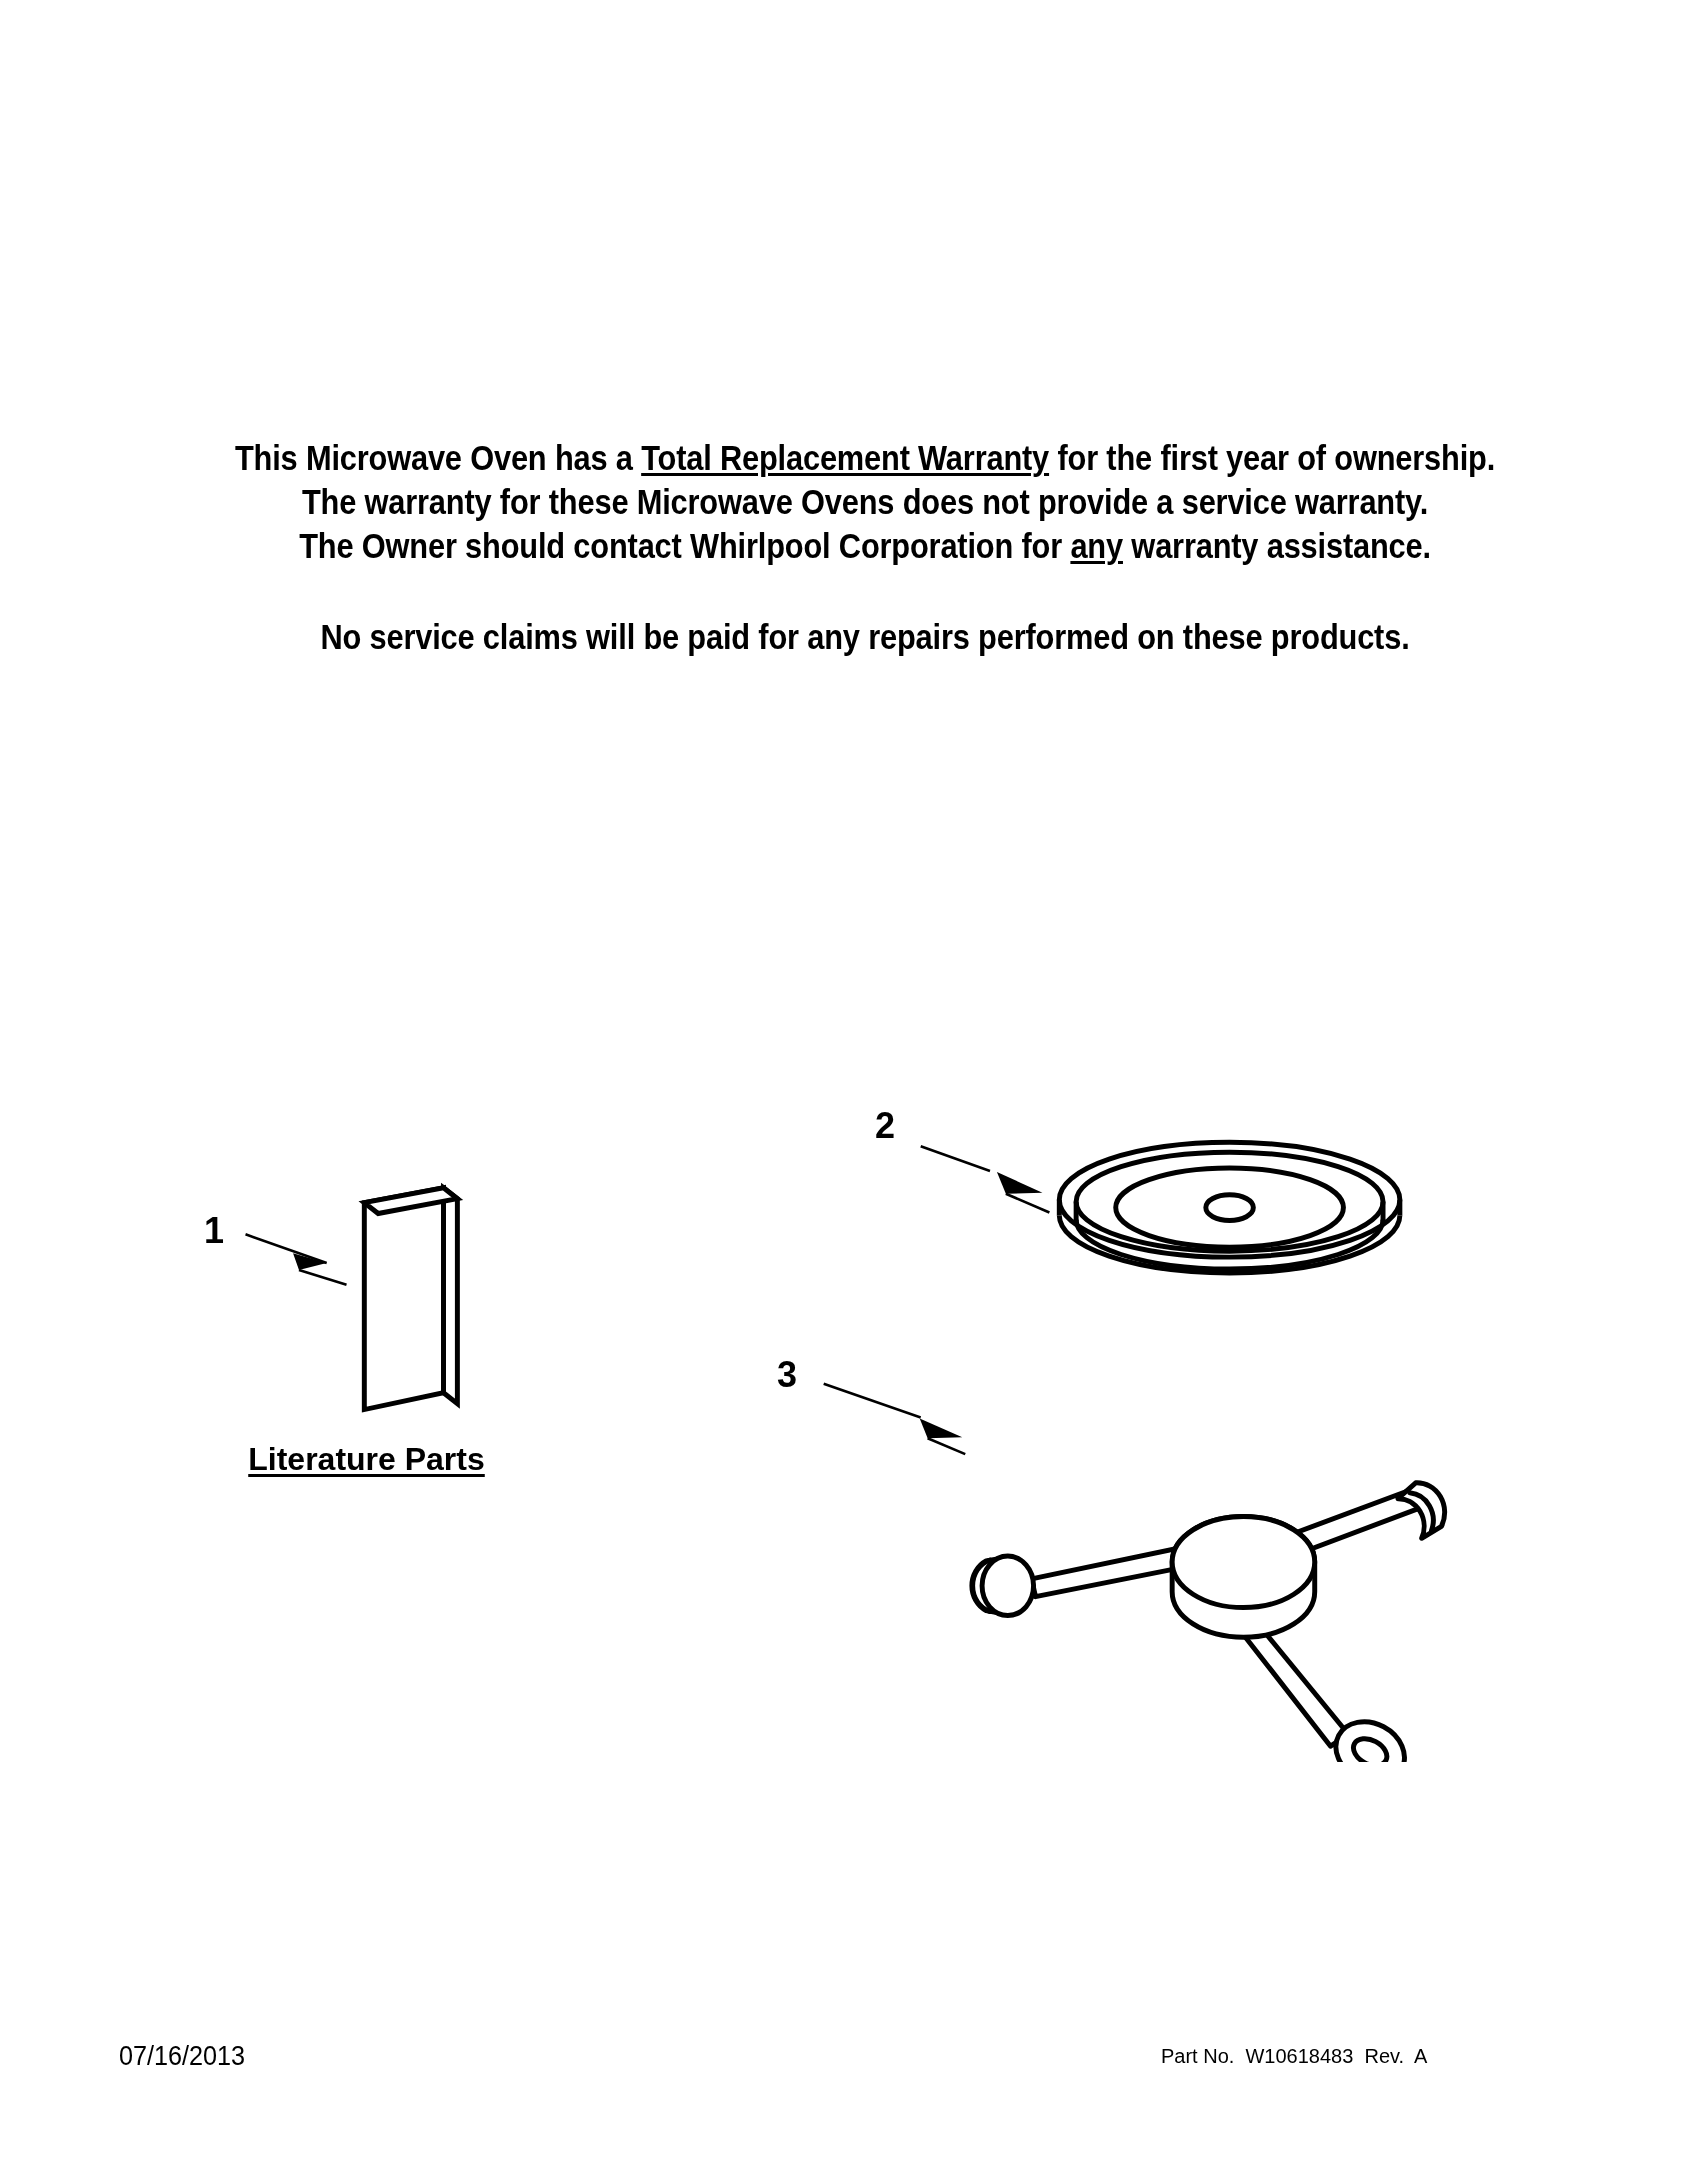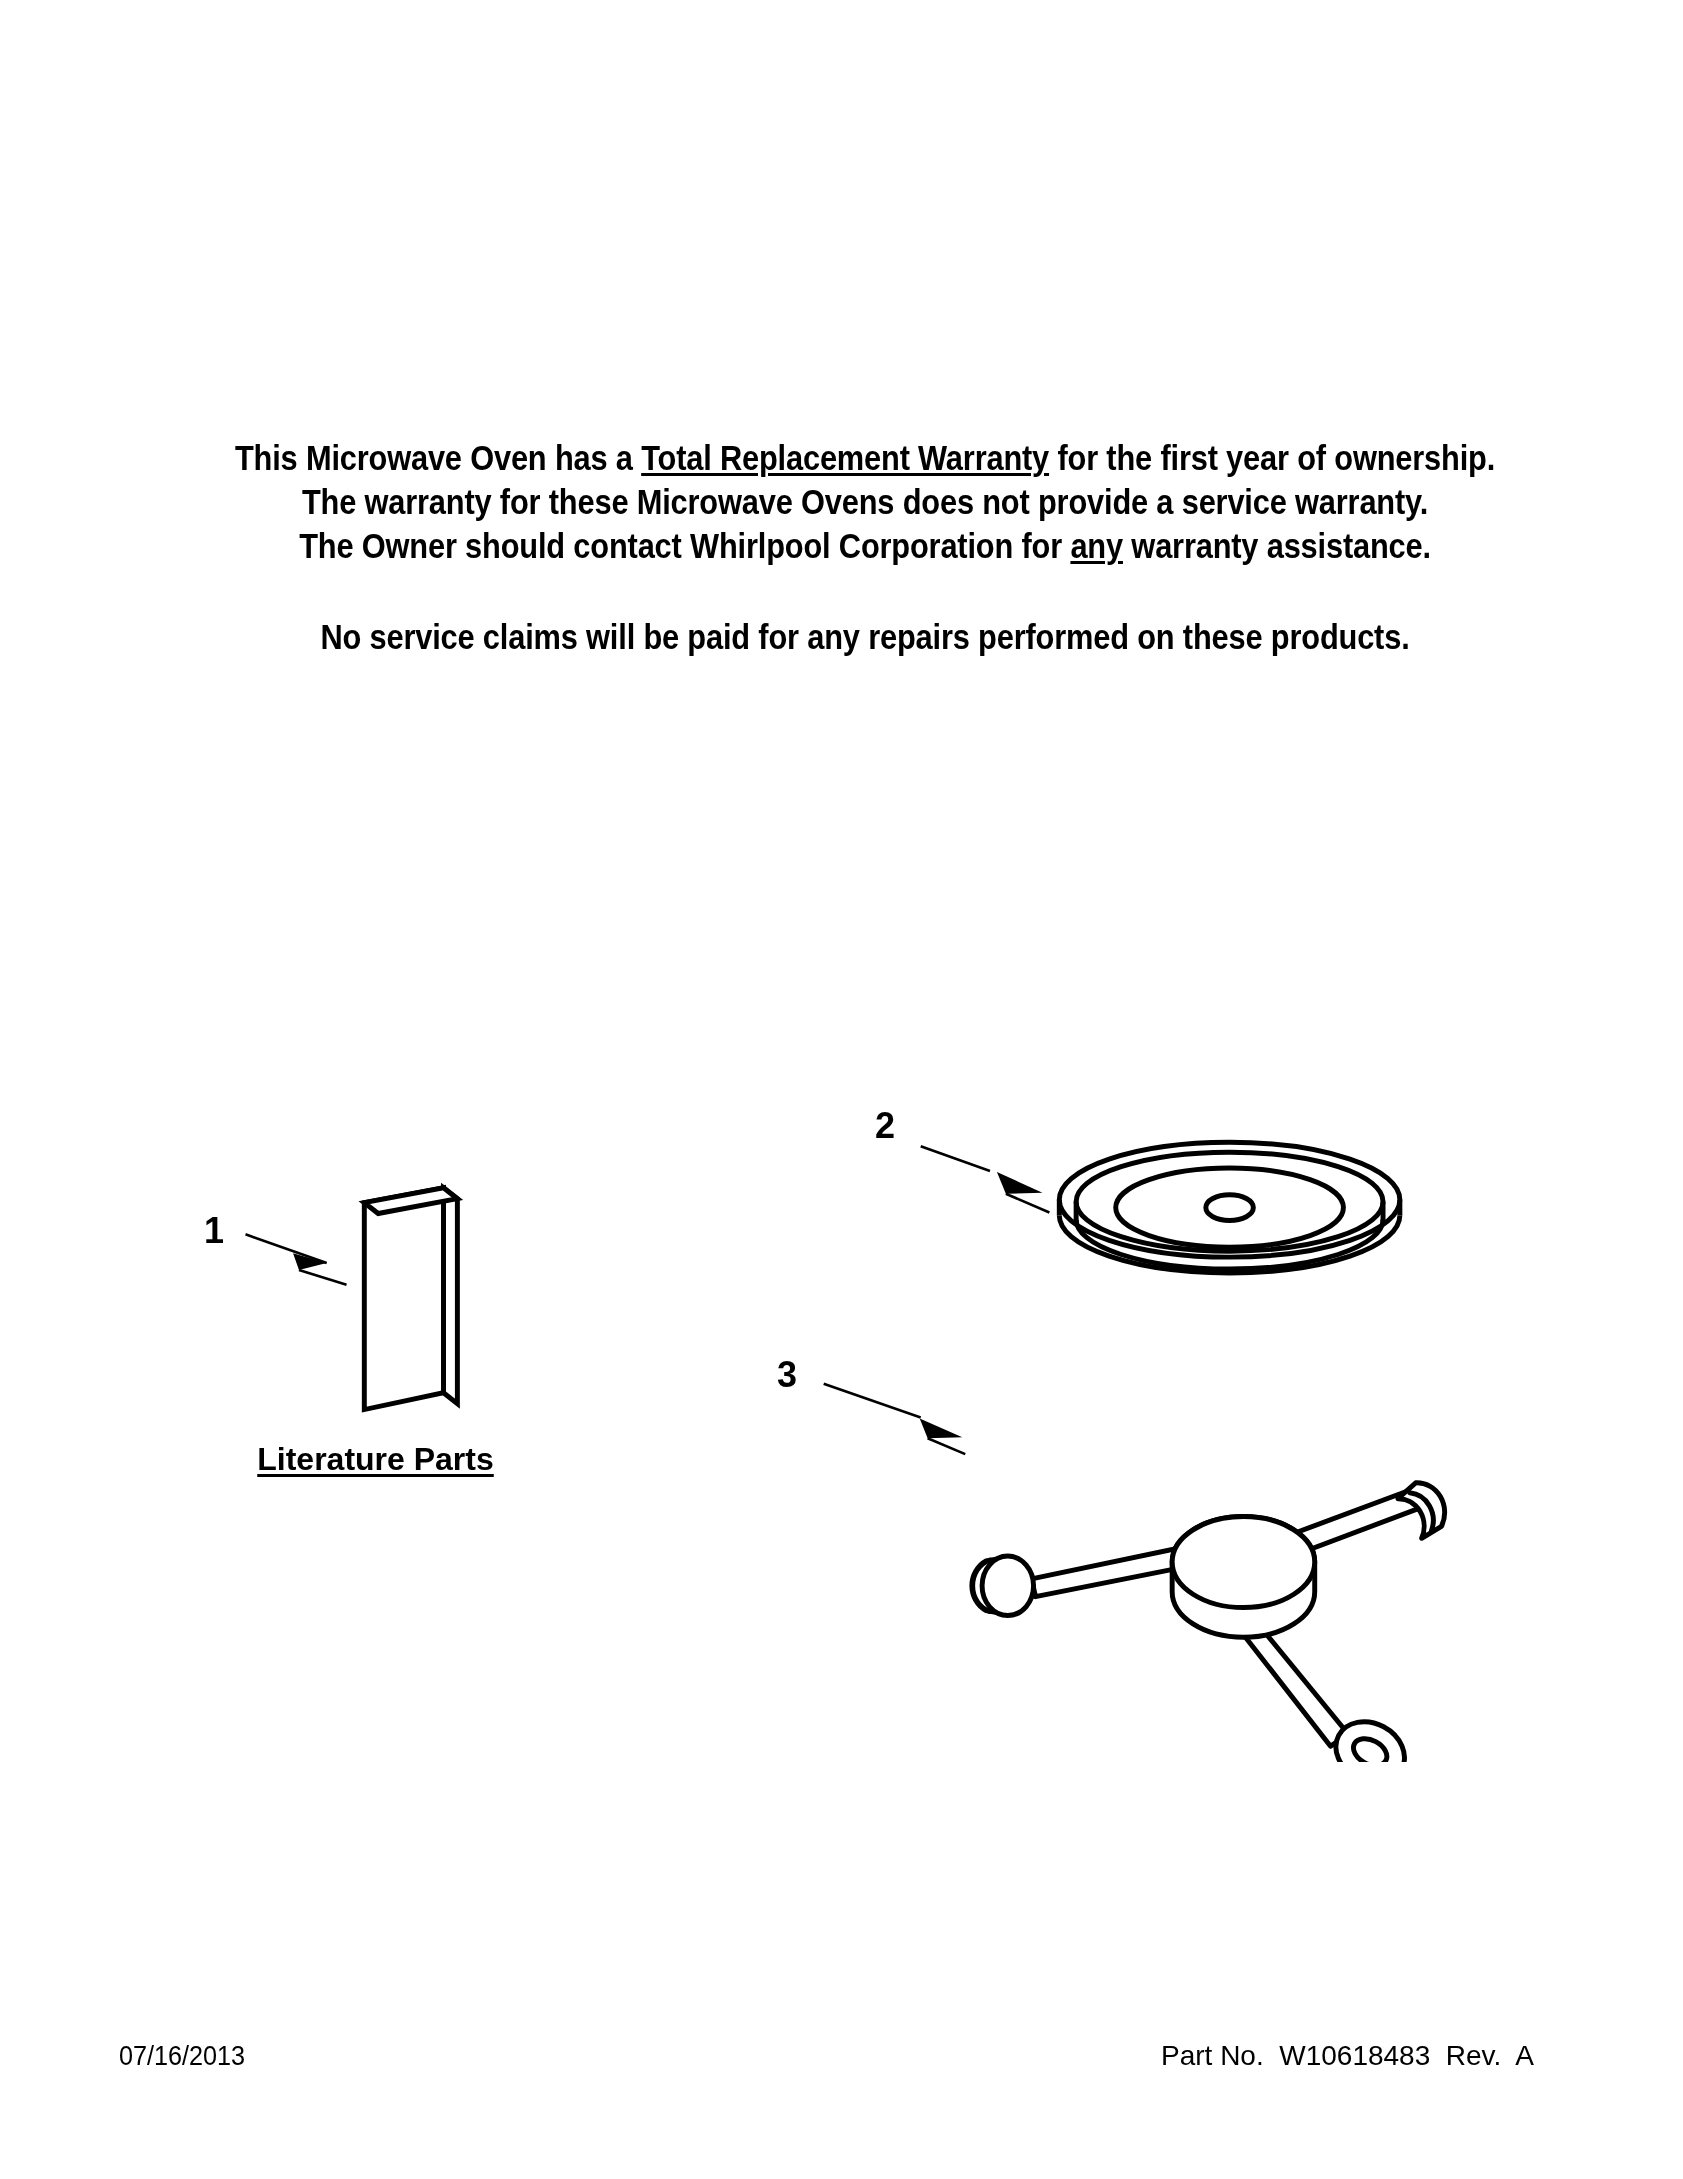--- a/index.html
+++ b/index.html
@@ -79,21 +79,20 @@
   #literature-parts-label {
     position: absolute;
     left: 0;
     top: 1440px;
     width: 733px;
     text-align: center;
     font-family: "Liberation Sans", sans-serif;
     font-weight: bold;
     font-size: 32px;
     line-height: 38px;
-    margin-left: 9px;
   }
   #literature-parts-label .u {
     text-decoration: underline;
     text-underline-offset: 4px;
     text-decoration-thickness: 3px;
   }
 
   
   #footer {
     position: absolute;
@@ -110,21 +109,21 @@
     font-size: 28px;
     line-height: 34px;
     transform: scaleX(0.9);
     transform-origin: left center;
   }
   #footer-part-no {
     position: absolute;
     left: 1153px;
     top: 0;
     font-family: "Liberation Sans", sans-serif;
-    font-size: 28px;
+    font-size: 20px;
     line-height: 34px;
     white-space: pre;
   }
 </style>
 </head>
 <body>
 
 <div id="page">
 
   <div id="warranty-notice">

